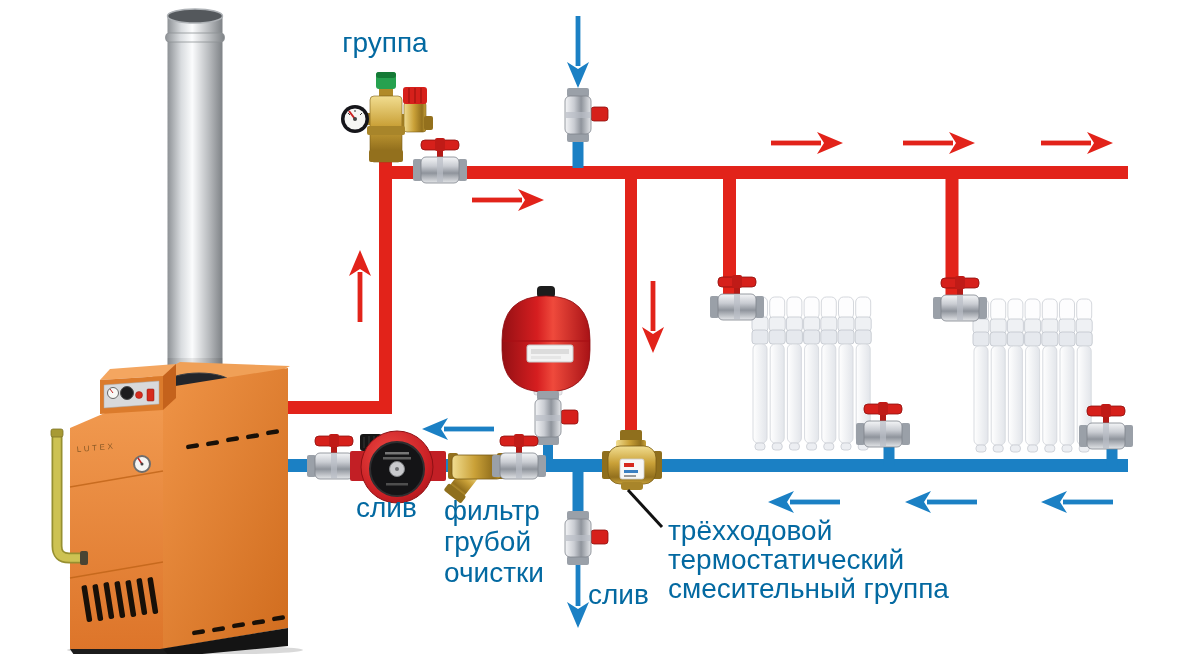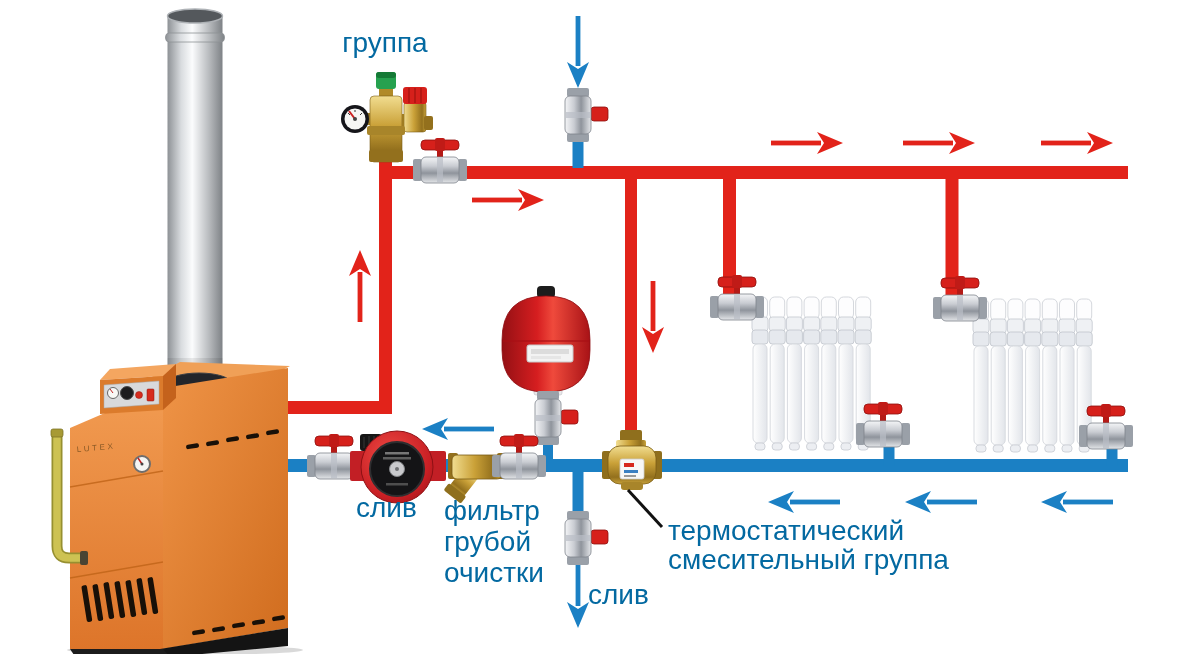--- a/index.html
+++ b/index.html
@@ -309,18 +309,19 @@
 
 <div class="lbl" style="left:356px;top:493px;">слив</div>
 
 <div class="lbl lh31" style="left:444px;top:495px;">
   <span>фильтр</span>
   <span>грубой</span>
   <span>очистки</span>
 </div>
 
 <div class="lbl lh29" style="left:668px;top:516px;">
+  <span>трёхходовой</span>
   <span>термостатический</span>
   <span>смесительный группа</span>
 </div>
 
 <div class="lbl" style="left:588px;top:580px;">слив</div>
 </div>
 
 </body></html>

